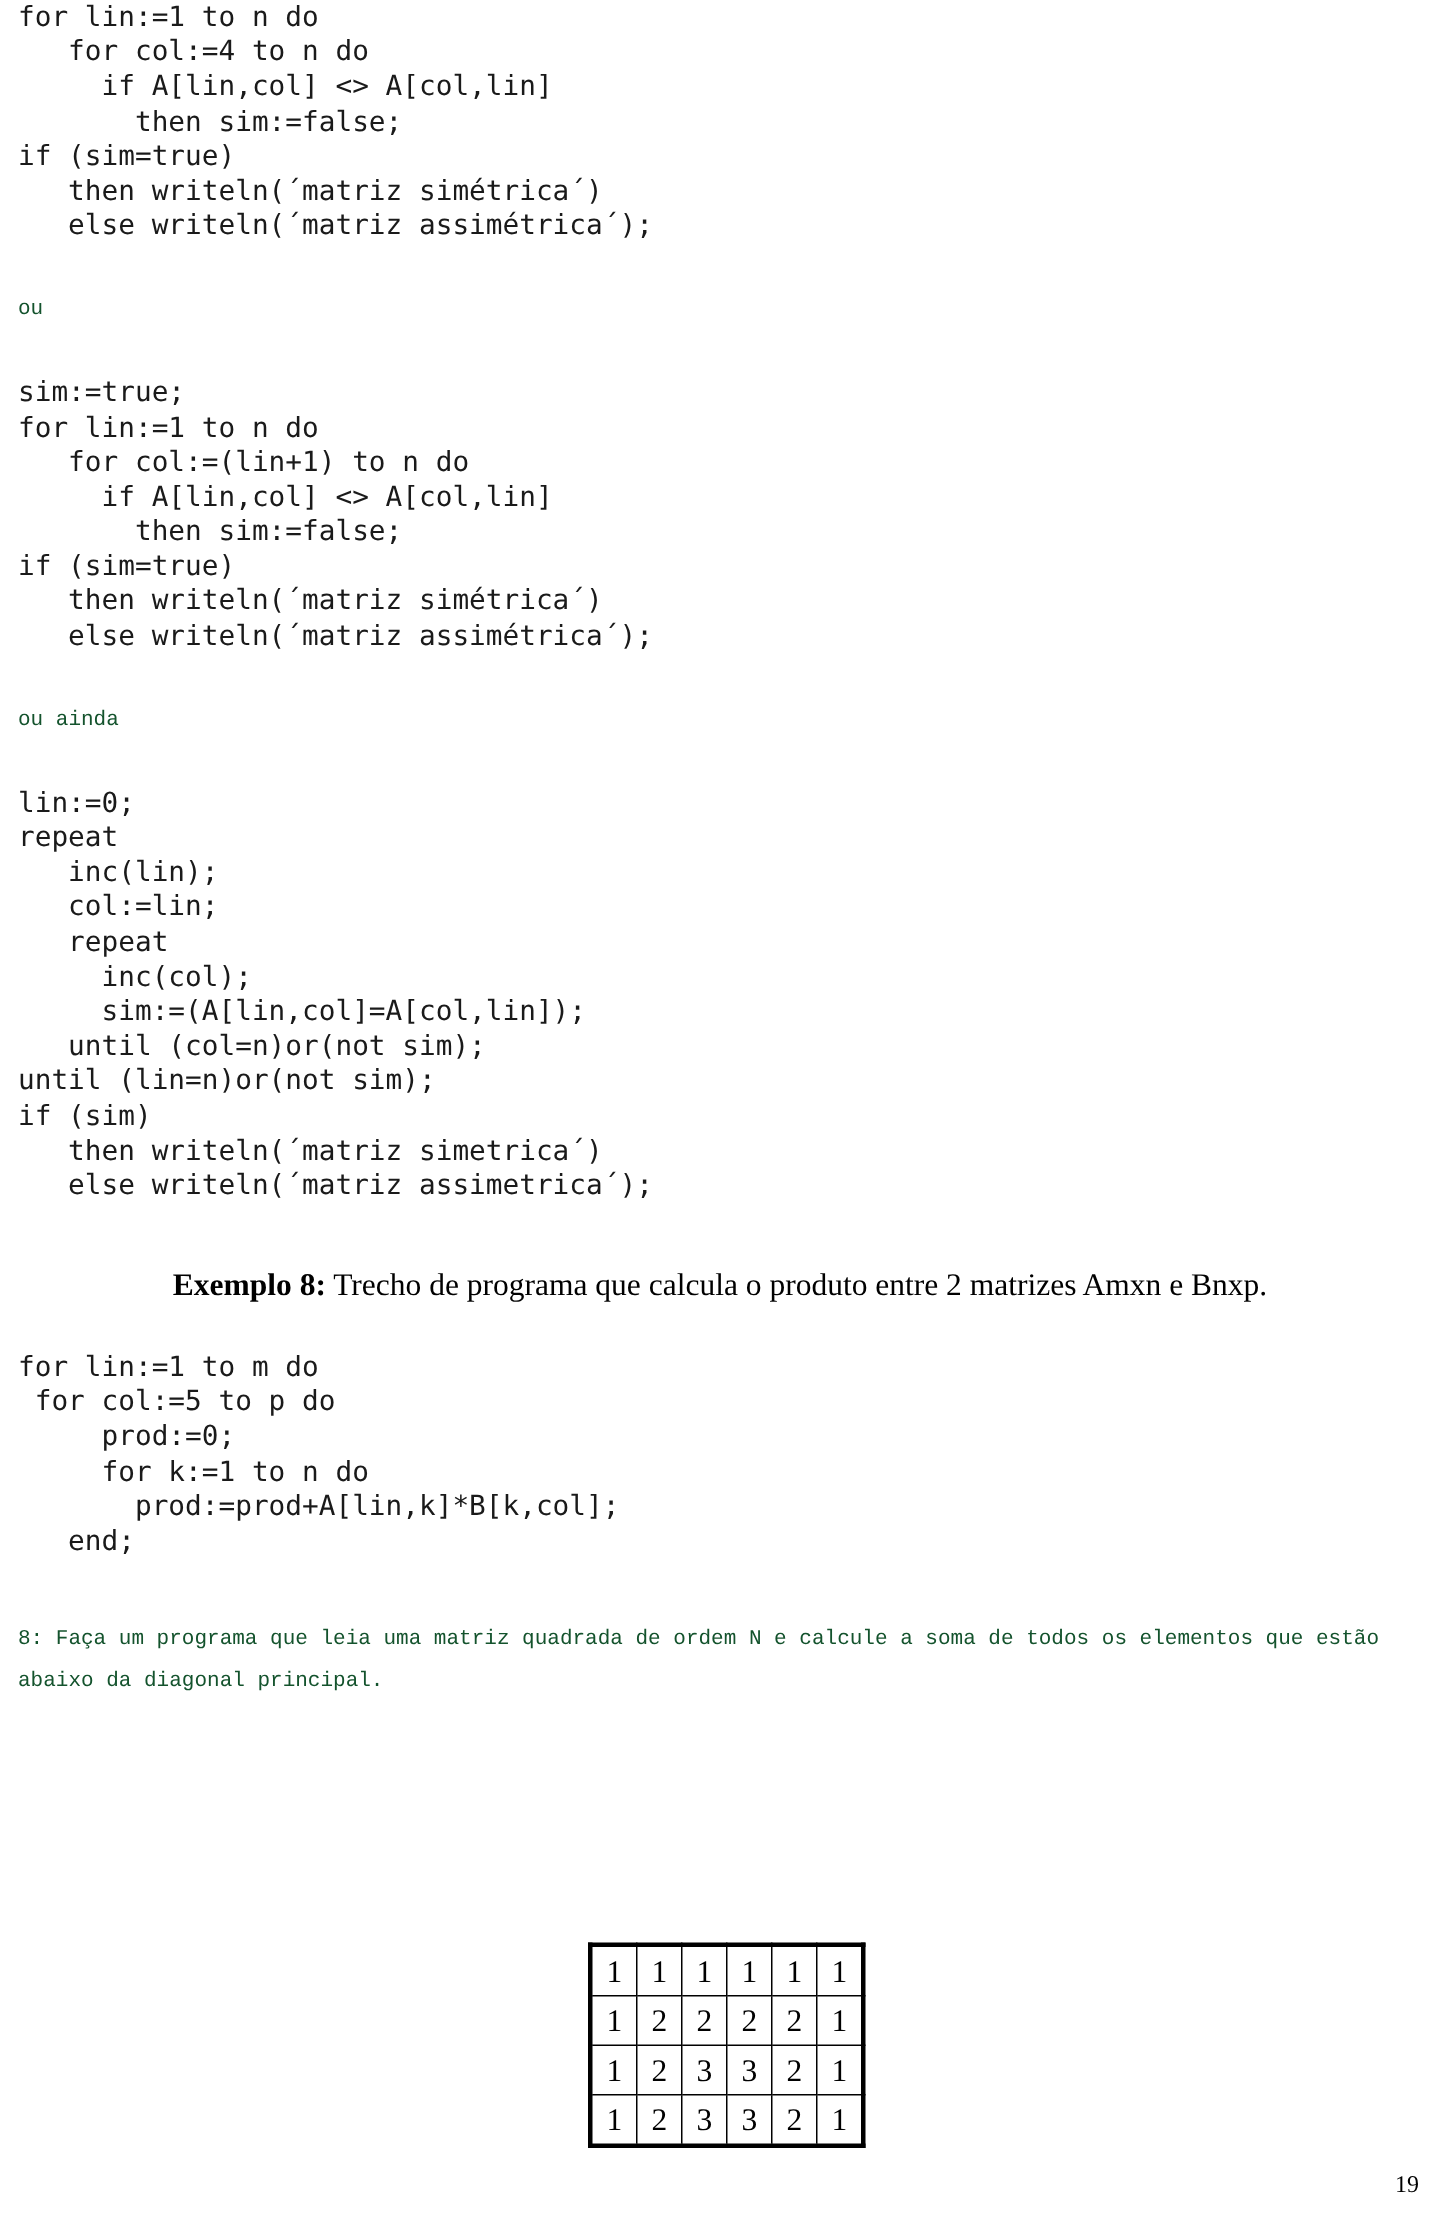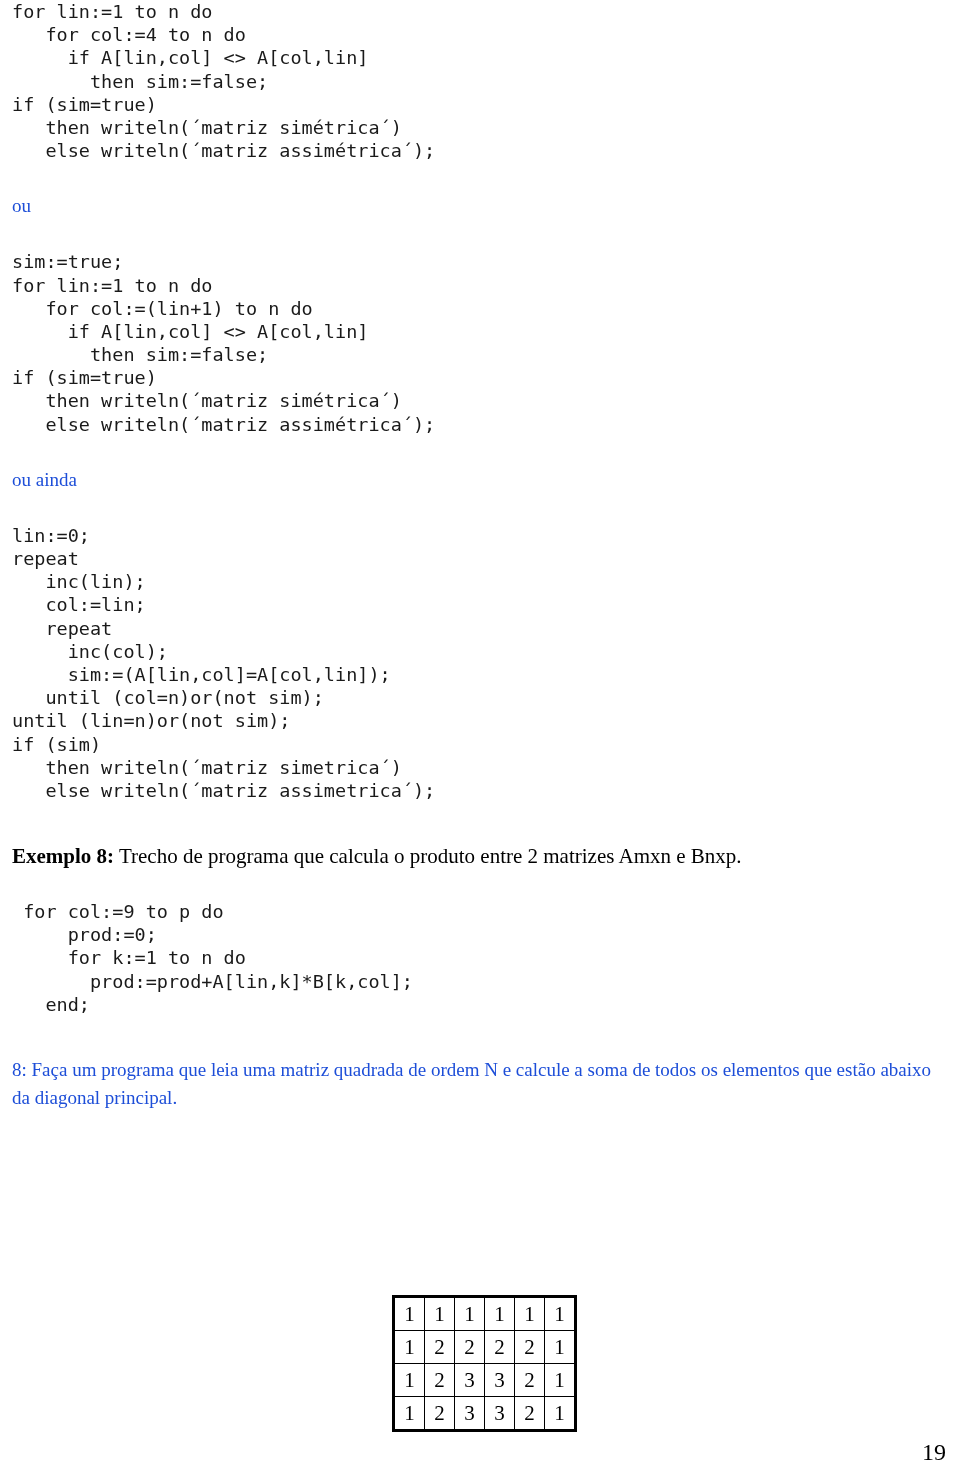--- a/index.html
+++ b/index.html
@@ -31,29 +31,30 @@
     letter-spacing: 0px;
     white-space: pre;
     color: #1a1a1a;
     margin: 0;
     padding: 0;
   }
   .code .ln { display: block; height: 23.2px; }
 
   
   .prose {
-    font-family: Liberation Serif, serif;
-    font-size: 19px;
+    font-family: Liberation Mono, monospace;
+    font-size: 14px;
     line-height: 28px;
-    color: #1d4ed8;
+    color: #14532d;
   }
   .heading-inline {
     font-family: "Liberation Serif", "DejaVu Serif", serif;
     font-size: 21px;
     line-height: 28px;
+    text-align: center;
   }
   .b { font-weight: bold; }
   .gap-md { height: 30px; }
   .gap-lg { height: 40px; }
 
   
   .matrix-wrap {
     position: absolute;
     left: 392px;
     top: 1295px;
@@ -75,21 +76,21 @@
     padding: 0;
     color: #000;
   }
 
   
   .page-number {
     position: absolute;
     right: 14px;
     bottom: 12px;
     font-family: "Liberation Serif", "DejaVu Serif", serif;
-    font-size: 24px;
+    font-size: 16px;
     color: #000;
   }
 </style>
 </head>
 <body>
 
 <div class="page">
 
   <pre class="code"><span class="ln">for lin:=1 to n do</span><span class="ln">   for col:=4 to n do</span><span class="ln">     if A[lin,col] &lt;&gt; A[col,lin]</span><span class="ln">       then sim:=false;</span><span class="ln">if (sim=true)</span><span class="ln">   then writeln(´matriz simétrica´)</span><span class="ln">   else writeln(´matriz assimétrica´);</span></pre>
 
@@ -108,21 +109,21 @@
   <div class="gap-md"></div>
 
   <pre class="code"><span class="ln">lin:=0;</span><span class="ln">repeat</span><span class="ln">   inc(lin);</span><span class="ln">   col:=lin;</span><span class="ln">   repeat</span><span class="ln">     inc(col);</span><span class="ln">     sim:=(A[lin,col]=A[col,lin]);</span><span class="ln">   until (col=n)or(not sim);</span><span class="ln">until (lin=n)or(not sim);</span><span class="ln">if (sim)</span><span class="ln">   then writeln(´matriz simetrica´)</span><span class="ln">   else writeln(´matriz assimetrica´);</span></pre>
 
   <div class="gap-lg"></div>
 
   <div class="heading-inline"><span class="b">Exemplo 8:</span><span> Trecho de programa que calcula o produto entre 2 matrizes Amxn e Bnxp.</span></div>
 
   <div class="gap-md"></div>
 
-  <pre class="code"><span class="ln"> for col:=9 to p do</span><span class="ln">     prod:=0;</span><span class="ln">     for k:=1 to n do</span><span class="ln">       prod:=prod+A[lin,k]*B[k,col];</span><span class="ln">   end;</span></pre>
+  <pre class="code"><span class="ln">for lin:=1 to m do</span><span class="ln"> for col:=5 to p do</span><span class="ln">     prod:=0;</span><span class="ln">     for k:=1 to n do</span><span class="ln">       prod:=prod+A[lin,k]*B[k,col];</span><span class="ln">   end;</span></pre>
 
   <div class="gap-lg"></div>
 
   <div class="prose">8: Faça um programa que leia uma matriz quadrada de ordem N e calcule a soma de todos os elementos que estão abaixo da diagonal principal.</div>
 
   <div class="gap-lg"></div>
 
 
   <div class="matrix-wrap">
     <table class="matrix">

